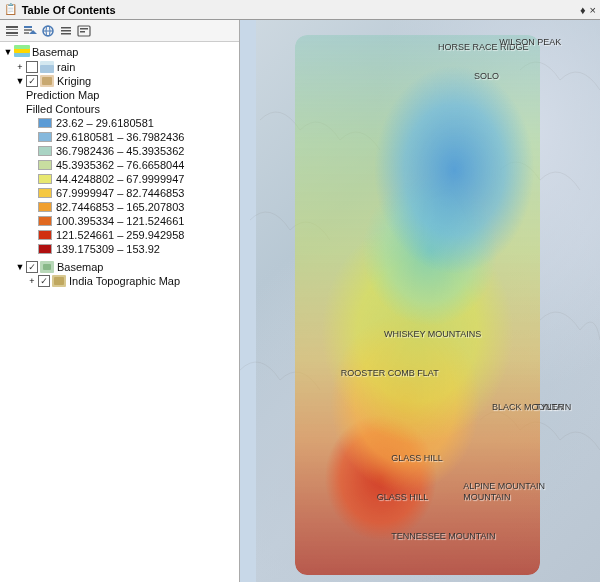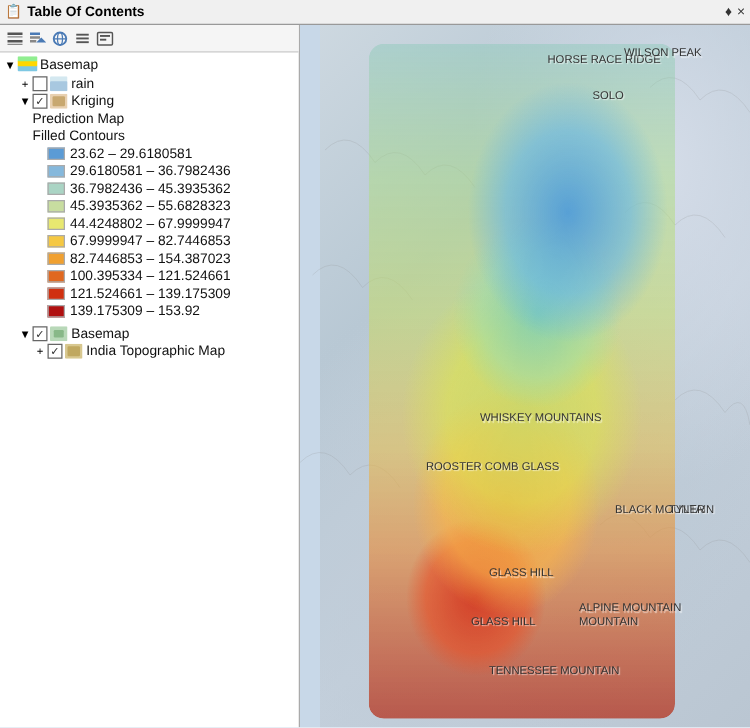--- a/index.html
+++ b/index.html
@@ -319,41 +319,41 @@
           <div class="toc-item indent-3">
       <span class="color-swatch" style="background:#85b8dc;"></span>
       <span class="item-label">29.6180581 – 36.7982436</span>
     </div>
           <div class="toc-item indent-3">
       <span class="color-swatch" style="background:#aad4c4;"></span>
       <span class="item-label">36.7982436 – 45.3935362</span>
     </div>
           <div class="toc-item indent-3">
       <span class="color-swatch" style="background:#c8dda0;"></span>
-      <span class="item-label">45.3935362 – 55.6828323</span>
+      <span class="item-label">45.3935362 – 76.6658044</span>
     </div>
           <div class="toc-item indent-3">
       <span class="color-swatch" style="background:#e8e870;"></span>
       <span class="item-label">44.4248802 – 67.9999947</span>
     </div>
           <div class="toc-item indent-3">
       <span class="color-swatch" style="background:#f5c842;"></span>
       <span class="item-label">67.9999947 – 82.7446853</span>
     </div>
           <div class="toc-item indent-3">
       <span class="color-swatch" style="background:#f0a030;"></span>
-      <span class="item-label">82.7446853 – 154.387023</span>
+      <span class="item-label">82.7446853 – 165.207803</span>
     </div>
           <div class="toc-item indent-3">
       <span class="color-swatch" style="background:#e06820;"></span>
       <span class="item-label">100.395334 – 121.524661</span>
     </div>
           <div class="toc-item indent-3">
       <span class="color-swatch" style="background:#d03010;"></span>
-      <span class="item-label">121.524661 – 139.175309</span>
+      <span class="item-label">121.524661 – 259.942958</span>
     </div>
           <div class="toc-item indent-3">
       <span class="color-swatch" style="background:#b01010;"></span>
       <span class="item-label">139.175309 – 153.92</span>
     </div>
         </div>
 
       <div class="toc-item indent-1" style="margin-top:4px;">
         <div class="expand-btn">▼</div>
         <div class="checkbox checked"></div>
@@ -395,21 +395,21 @@
 
     <div class="kriging-overlay">
       <div class="kriging-gradient"></div>
     </div>
 
     <div id="map-labels-container">
         <span class="map-label" style="top: 4%; left: 55%;">HORSE RACE RIDGE</span>
         <span class="map-label" style="top: 3%; left: 72%;">WILSON PEAK</span>
         <span class="map-label" style="top: 9%; left: 65%;">SOLO</span>
         <span class="map-label" style="top: 55%; left: 40%;">WHISKEY MOUNTAINS</span>
-        <span class="map-label" style="top: 62%; left: 28%;">ROOSTER COMB GLASS</span>
+        <span class="map-label" style="top: 62%; left: 28%;">ROOSTER COMB FLAT</span>
         <span class="map-label" style="top: 68%; left: 70%;">BLACK MOUNTAIN</span>
         <span class="map-label" style="top: 77%; left: 42%;">GLASS HILL</span>
         <span class="map-label" style="top: 77%; left: 62%; margin-top: 28px;">ALPINE MOUNTAIN</span>
         <span class="map-label" style="top: 84%; left: 38%;">GLASS HILL</span>
         <span class="map-label" style="top: 84%; left: 62%;">MOUNTAIN</span>
         <span class="map-label" style="top: 91%; left: 42%;">TENNESSEE MOUNTAIN</span>
         <span class="map-label" style="top: 68%; left: 82%;">TYLER</span>
       </div>
 
   </div>

